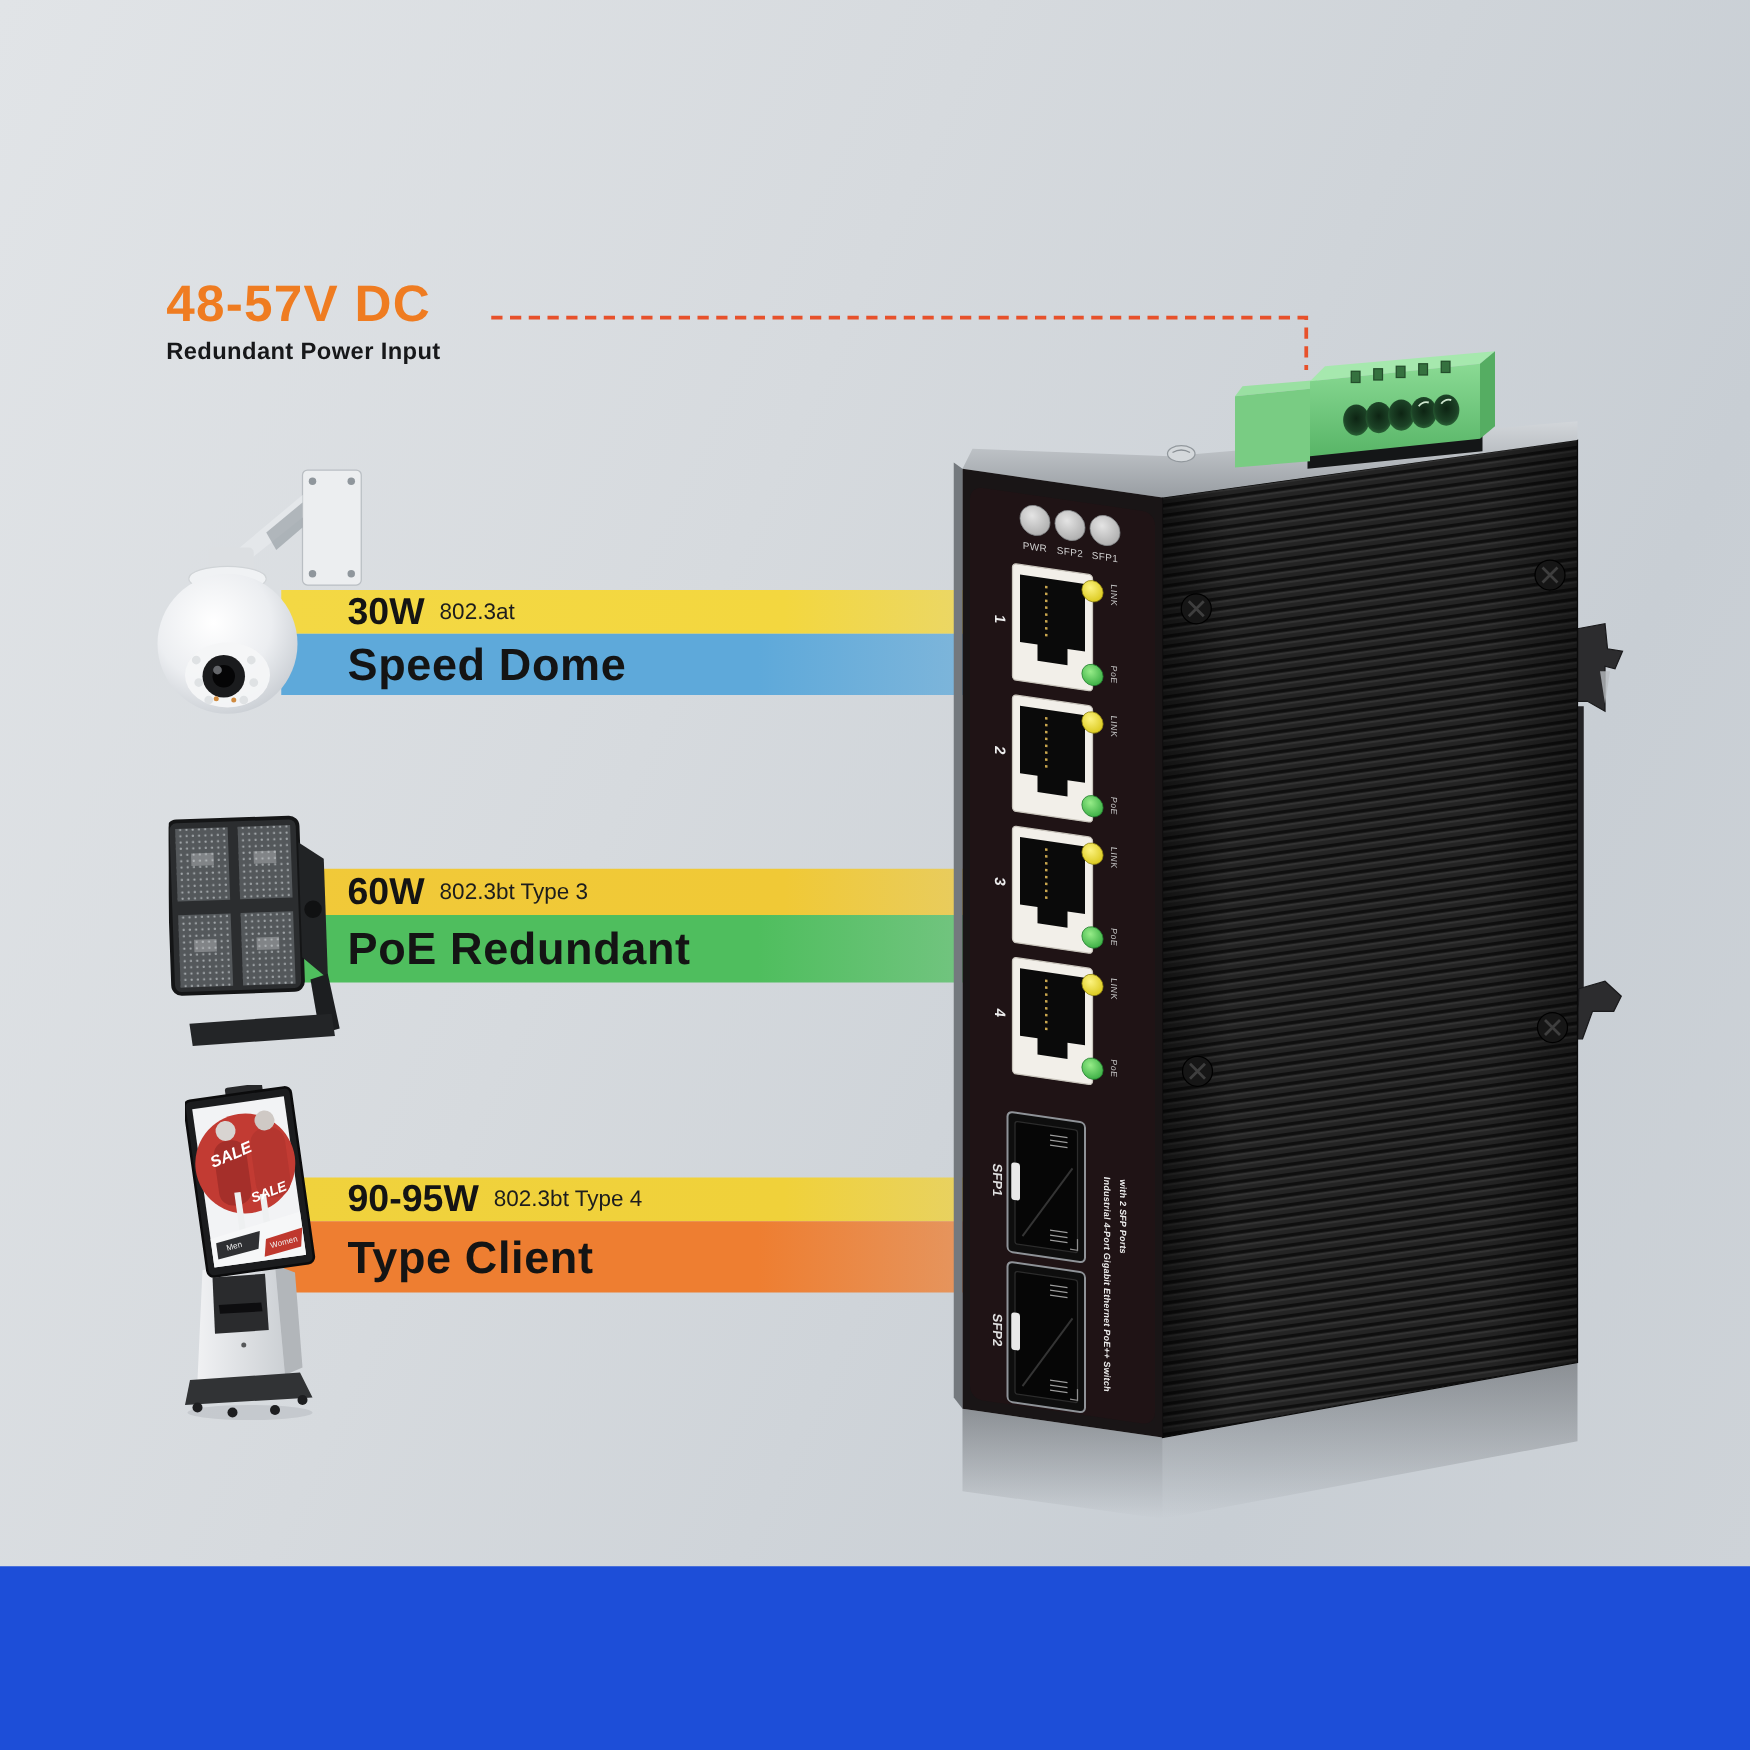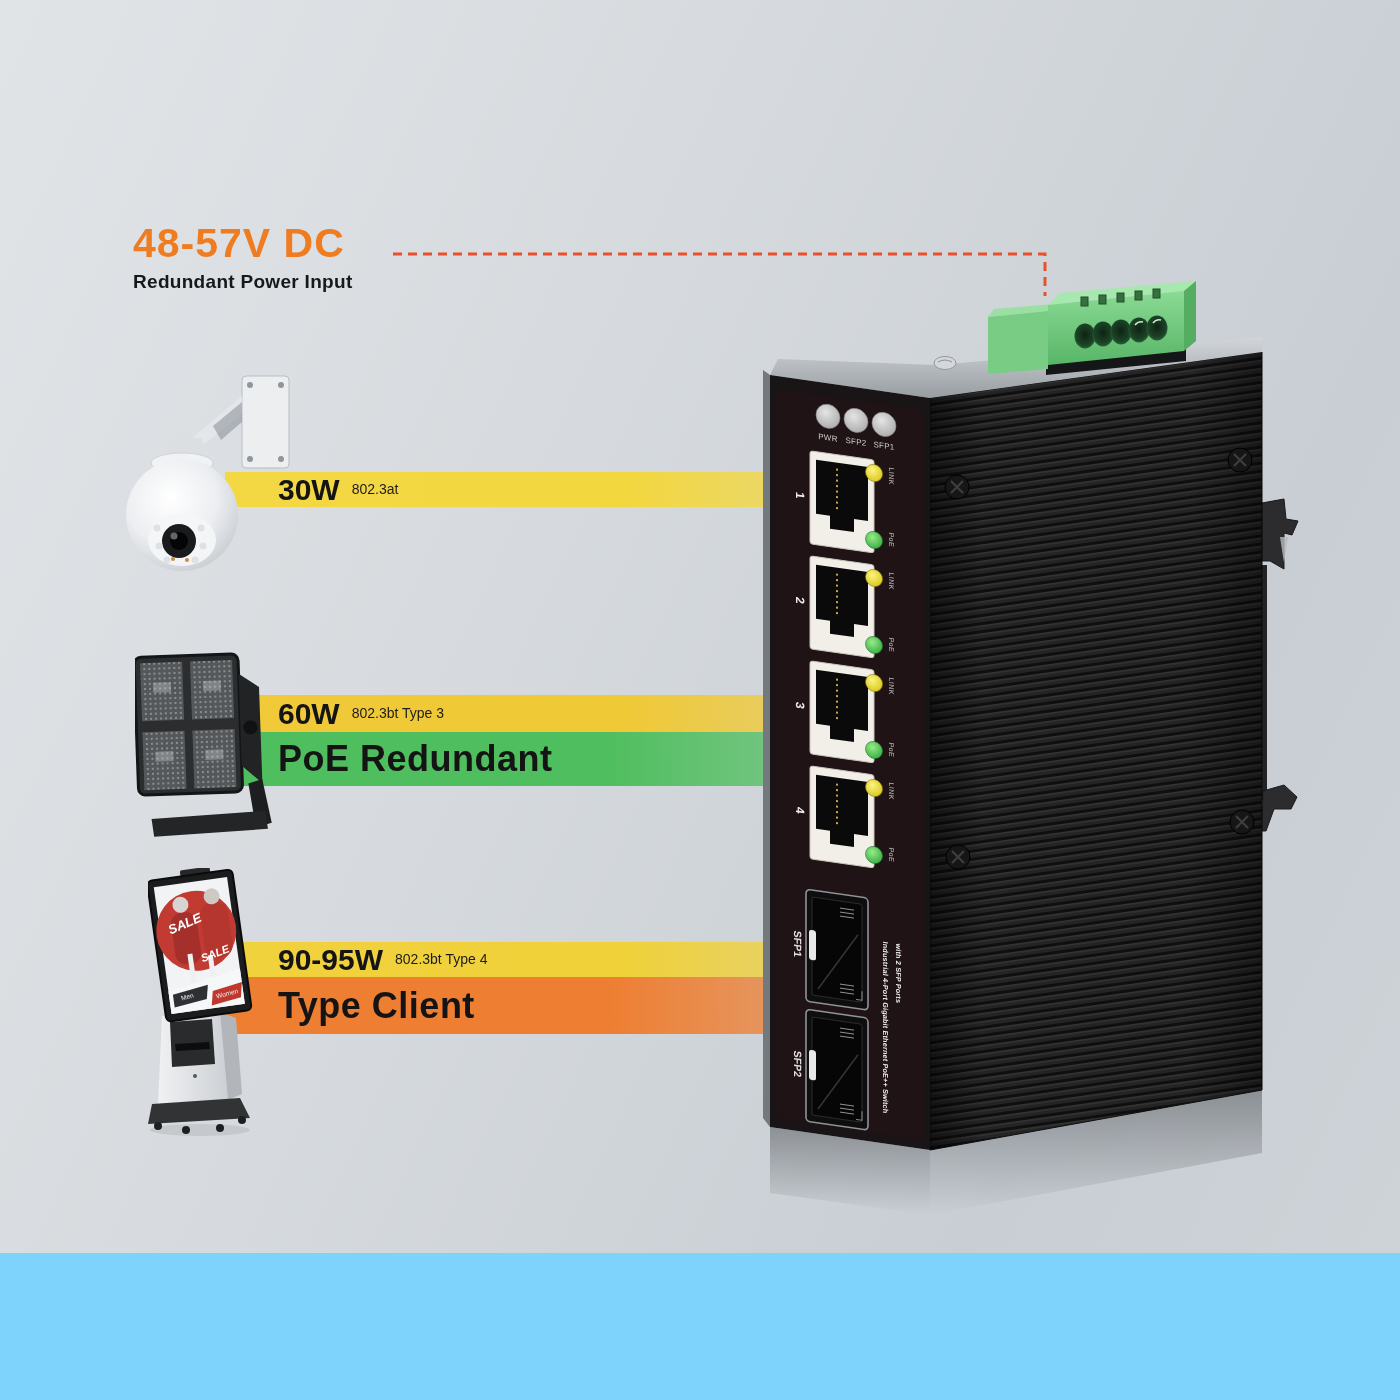--- a/index.html
+++ b/index.html
@@ -1,32 +1,32 @@
 <!DOCTYPE html>
 <html><head>
 <meta charset="utf-8">
 <style>
   html,body{margin:0;padding:0;background:#ffffff;}
-  .scene{position:relative;width:1400px;height:1400px;overflow:hidden;background:#7dd3fc;
+  .scene{position:relative;width:1400px;height:1400px;overflow:hidden;background:#1d4ed8;
          font-family:"Liberation Sans",sans-serif;}
   .photo{position:absolute;left:0;top:0;width:1400px;height:1253px;
          background:linear-gradient(115deg,#e1e4e7 0%,#d6dade 40%,#c8ced4 78%,#ced3d8 100%);}
 
   
   .power-callout{position:absolute;left:133px;top:220px;z-index:6;}
   .power-title{font-size:41px;font-weight:bold;color:#ef7c21;letter-spacing:1px;}
   .power-subtitle{font-size:19px;font-weight:bold;color:#17181a;margin-top:4px;letter-spacing:.3px;}
   .dash-svg{position:absolute;left:385px;top:240px;width:680px;height:70px;z-index:6;}
   .dash-path{fill:none;stroke:#e7512b;stroke-width:3;stroke-dasharray:9 6;}
 
   
   .pbar,.nbar{position:absolute;left:225px;width:1005px;display:flex;align-items:flex-end;
               padding-left:53px;box-sizing:border-box;z-index:1;color:#141414;white-space:nowrap;}
   .pbar .pw{font-weight:bold;font-size:30px;}
-  .pbar .std{font-size:14px;margin-left:12px;font-weight:normal;color:#1d1d1d;}
+  .pbar .std{font-size:18px;margin-left:12px;font-weight:normal;color:#1d1d1d;}
   .nbar .nm{font-weight:bold;font-size:36px;letter-spacing:.5px;}
   .bar1p{top:472px;height:35px;line-height:35px;
     background:linear-gradient(90deg,#f3d844 0%,#f3d73f 40%,rgba(243,215,63,0) 98%);}
   .bar1n{top:507px;height:49px;line-height:49px;
     background:linear-gradient(90deg,#5ea9da 0%,#5ea9da 38%,rgba(94,169,218,0) 98%);}
   .bar2p{top:695px;height:37px;line-height:37px;
     background:linear-gradient(90deg,#f1c939 0%,#f0c936 40%,rgba(240,201,54,0) 98%);}
   .bar2n{top:732px;height:54px;line-height:54px;
     background:linear-gradient(90deg,#4fbe5e 0%,#4fbe5e 38%,rgba(79,190,94,0) 98%);}
   .bar3p{top:942px;height:35px;line-height:35px;
@@ -77,20 +77,23 @@
       <div class="power-title">48-57V DC</div>
       <div class="power-subtitle">Redundant Power Input</div>
     </div>
     <svg class="dash-svg" viewBox="0 0 680 70">
       <path class="dash-path" d="M8,14 H660 V56"></path>
     </svg>
 
     <div class="pbar bar1p">
       <span class="pw">30W</span>
       <span class="std">802.3at</span>
+    </div>
+    <div class="nbar bar1n">
+      <span class="nm">Speed Dome</span>
     </div>
     <div class="pbar bar2p">
       <span class="pw">60W</span>
       <span class="std">802.3bt Type 3</span>
     </div>
     <div class="nbar bar2n">
       <span class="nm">PoE Redundant</span>
     </div>
     <div class="pbar bar3p">
       <span class="pw">90-95W</span>

